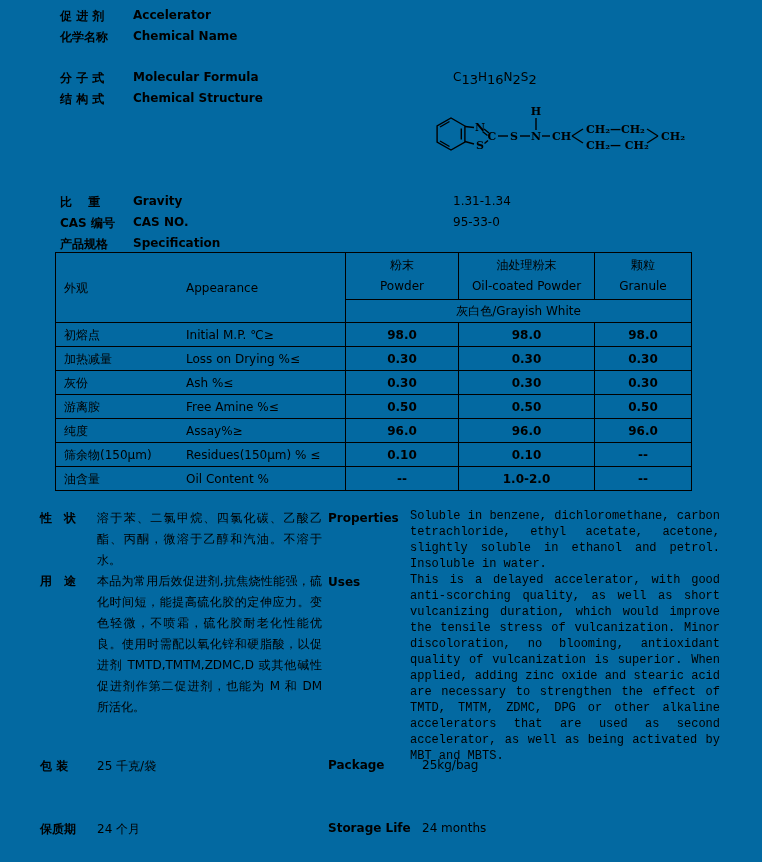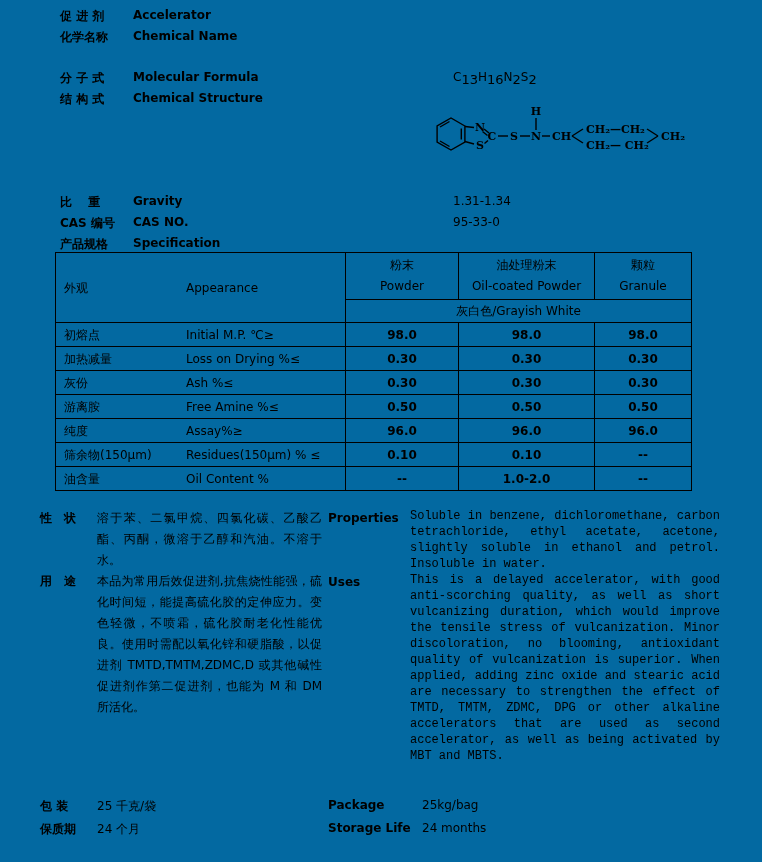--- a/index.html
+++ b/index.html
@@ -232,21 +232,21 @@
     <div class="sec-block">
       <div class="sec-label">Properties</div>
       <div class="sec-text">Soluble in benzene, dichloromethane, carbon tetrachloride, ethyl acetate, acetone, slightly soluble in ethanol and petrol. Insoluble in water.</div>
     </div>
     <div class="sec-block">
       <div class="sec-label">Uses</div>
       <div class="sec-text">This is a delayed accelerator, with good anti-scorching quality, as well as short vulcanizing duration, which would improve the tensile stress of vulcanization. Minor discoloration, no blooming, antioxidant quality of vulcanization is superior.  When applied, adding zinc oxide and stearic acid are necessary to strengthen the effect of TMTD, TMTM, ZDMC, DPG or other alkaline accelerators that are used as second accelerator, as well as being activated by MBT and MBTS.</div>
     </div>
   </div>
 
-  <div class="footrow" style="top:798px">
+  <div class="footrow" style="top:758px">
     <span class="fl-cn">包 装</span>
     <span class="fv-cn">25 千克/袋</span>
     <span class="fl-en">Package</span>
     <span class="fv-en">25kg/bag</span>
   </div>
   <div class="footrow" style="top:821px">
     <span class="fl-cn">保质期</span>
     <span class="fv-cn">24 个月</span>
     <span class="fl-en">Storage Life</span>
     <span class="fv-en">24 months</span>

